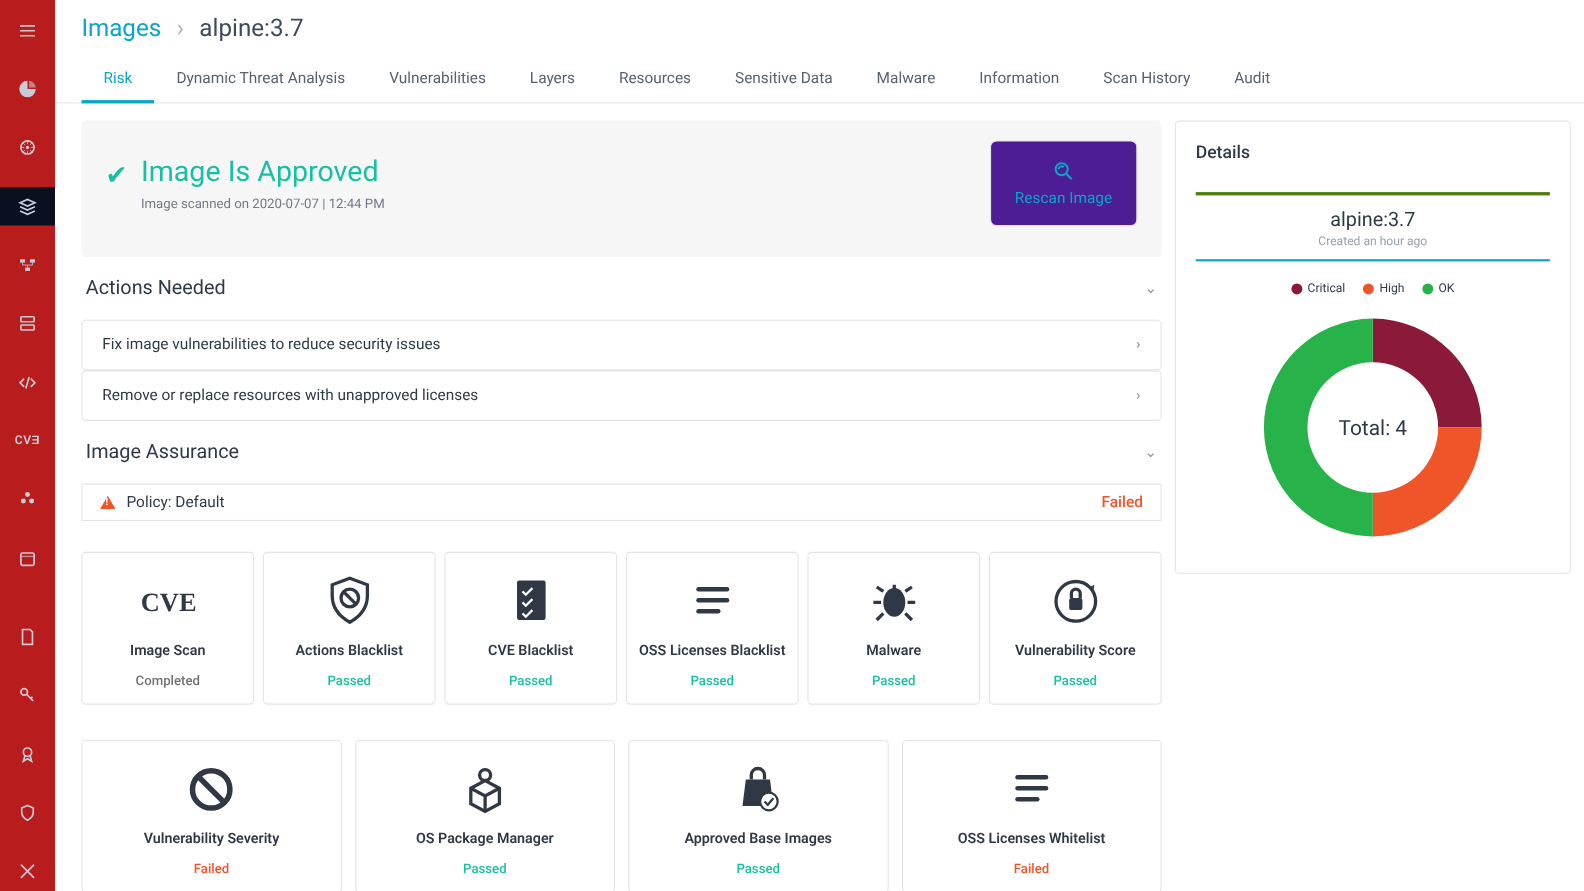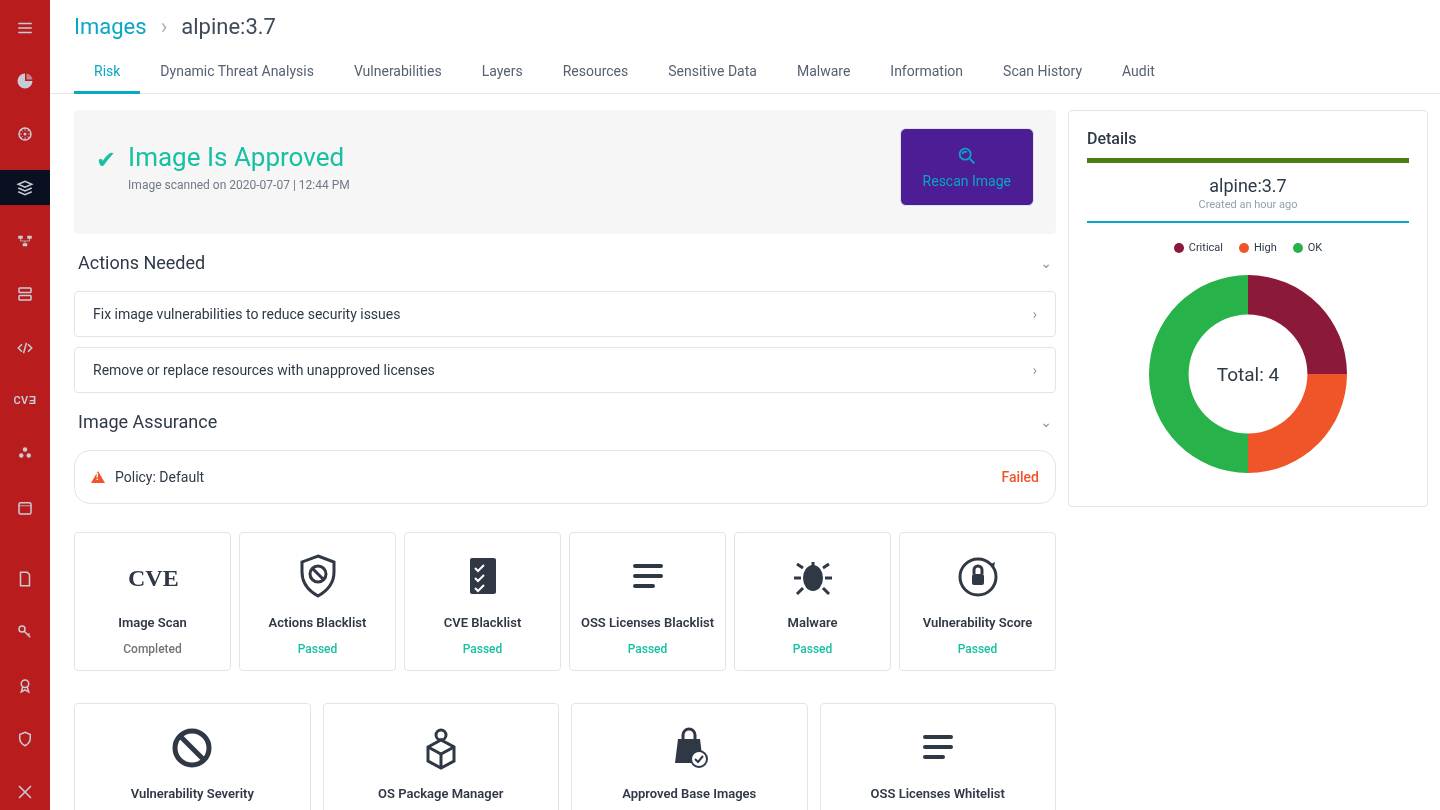--- a/index.html
+++ b/index.html
@@ -123,29 +123,28 @@
   }
   .section-header .chev { color:#8a94a2; font-size:14px; cursor:pointer;}
 
   
   .action-item {
     border:1px solid #e1e4e8; border-radius:4px;
     padding:14px 18px;
     display:flex; justify-content:space-between; align-items:center;
     color:#2f3a48;
     cursor:pointer;
-    margin-bottom:10px;
   }
   .action-item:last-child{margin-bottom:0;}
   .action-item .arrow { color:#8a94a2; }
 
   
   .policy-row {
-    border:1px solid #e1e4e8; border-radius:16px;
-    padding:18px 16px;
+    border:1px solid #e1e4e8; border-radius:0;
+    padding:8px 16px;
     display:flex; justify-content:space-between; align-items:center;
     margin-bottom:12px;
   }
   .policy-row .left { display:flex; align-items:center; gap:10px; color:#2f3a48;}
   .policy-row .warn {
     width:0;height:0;
     border-left:7px solid transparent;
     border-right:7px solid transparent;
     border-bottom:12px solid #f0552a;
     position:relative;
@@ -181,21 +180,21 @@
   .status.fail { color:#f0552a;}
   .status.completed { color:#737373;}
 
   
   .card {
     border:1px solid #e1e4e8; border-radius:4px;
     padding:18px 18px 22px;
   }
   .card h3 {
     font-size:16px; font-weight:500; color:#2f3a48;
-    padding-bottom:10px; border-bottom:5px solid #4d7c0f; margin-bottom:12px;
+    padding-bottom:27px; border-bottom:3px solid #4d7c0f; margin-bottom:12px;
   }
   .card .img-name { font-size:18px; text-align:center; color:#2f3a48;}
   .card .img-created { font-size:11px; color:#96a0ad; text-align:center; margin-top:2px; margin-bottom:10px;}
   .card .divider-line { height:2px; background:#08a7c3; margin-bottom:18px;}
   .legend { display:flex; justify-content:center; gap:16px; font-size:11px; color:#2f3a48; margin-bottom:10px;}
   .legend .dot { display:inline-block; width:10px; height:10px; border-radius:50%; margin-right:5px; vertical-align:middle;}
   .donut-wrap { position:relative; width:220px; height:220px; margin:0 auto;}
   .donut-center {
     position:absolute; left:0; top:0; width:100%; height:100%;
     display:flex; align-items:center; justify-content:center;

